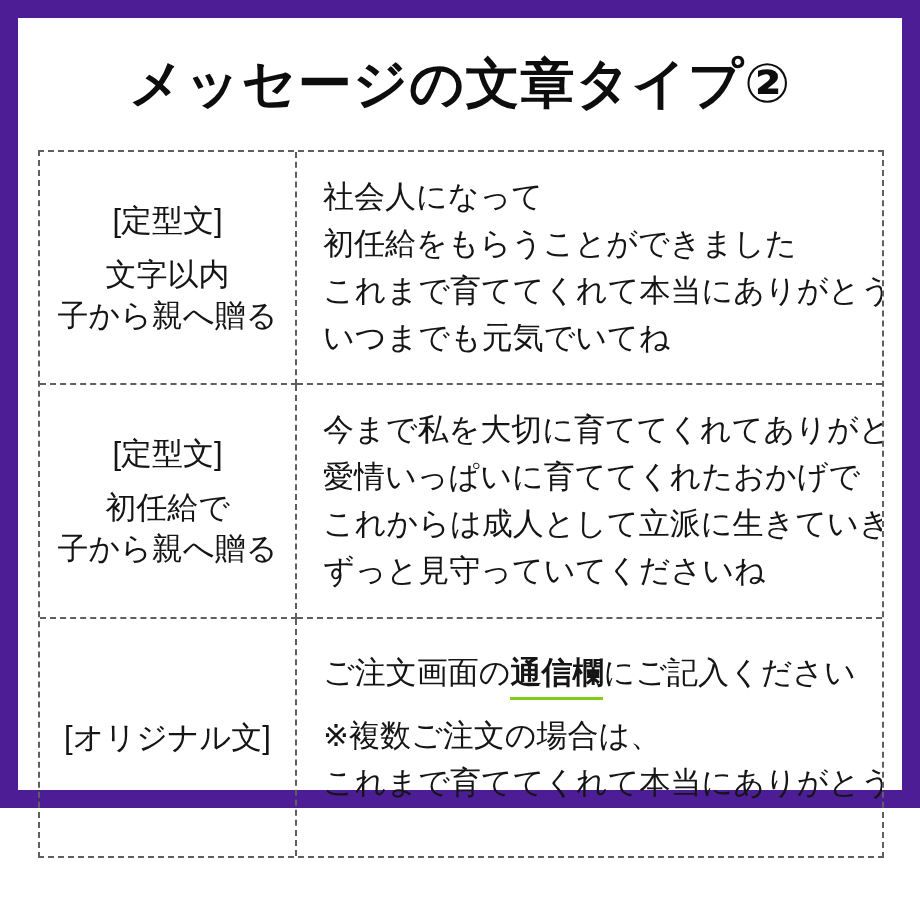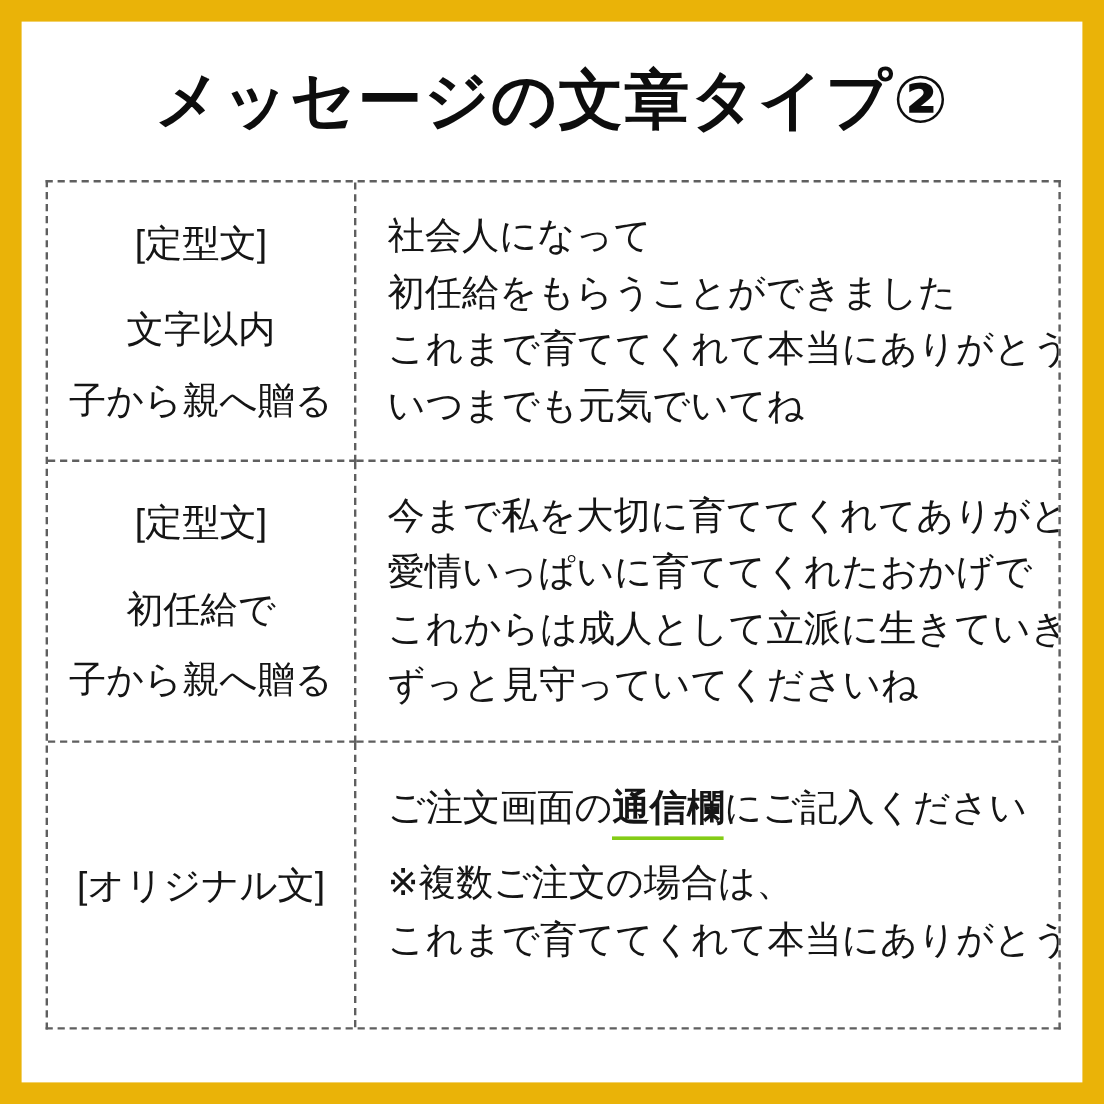--- a/index.html
+++ b/index.html
@@ -3,22 +3,22 @@
 <meta charset="utf-8">
 <style>
   * { margin: 0; padding: 0; box-sizing: border-box; }
   html, body {
     width: 920px; height: 920px;
     font-family: "Liberation Sans", "DejaVu Sans", sans-serif;
     color: #111;
   }
   .frame {
     position: relative;
-    width: 920px; height: 920px;
-    background: #eab308;
+    width: 920px; height: 808px;
+    background: #4c1d95;
   }
   .paper {
     position: absolute;
     left: 18px; top: 18px; right: 18px; bottom: 18px;
     background: #ffffff;
   }
   .page-title {
     position: absolute;
     left: 0; right: 0; top: 30px;
     text-align: center;
@@ -41,21 +41,20 @@
   .label-cell {
     border-right: 2px dashed #5f5f5f;
     display: flex;
     flex-direction: column;
     justify-content: center;
     align-items: center;
     text-align: center;
     font-size: 31px;
     line-height: 41px;
     color: #151515;
-    gap: 18px;
   }
   .row-sep { border-bottom: 2px dashed #5f5f5f; }
   .label-tag { margin-bottom: 13px; }
   .content-cell {
     padding: 21px 10px 0 26px;
     font-size: 31px;
     line-height: 47px;
     color: #151515;
     white-space: nowrap;
   }

